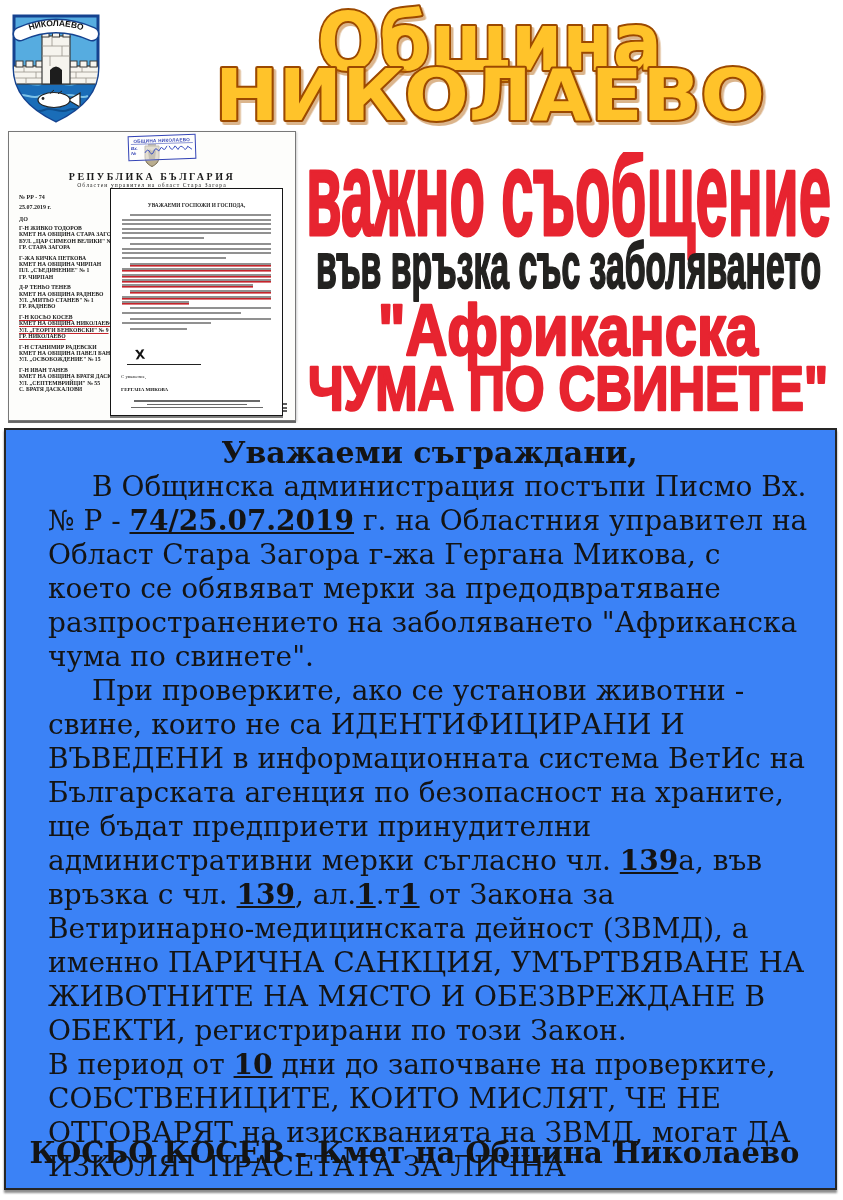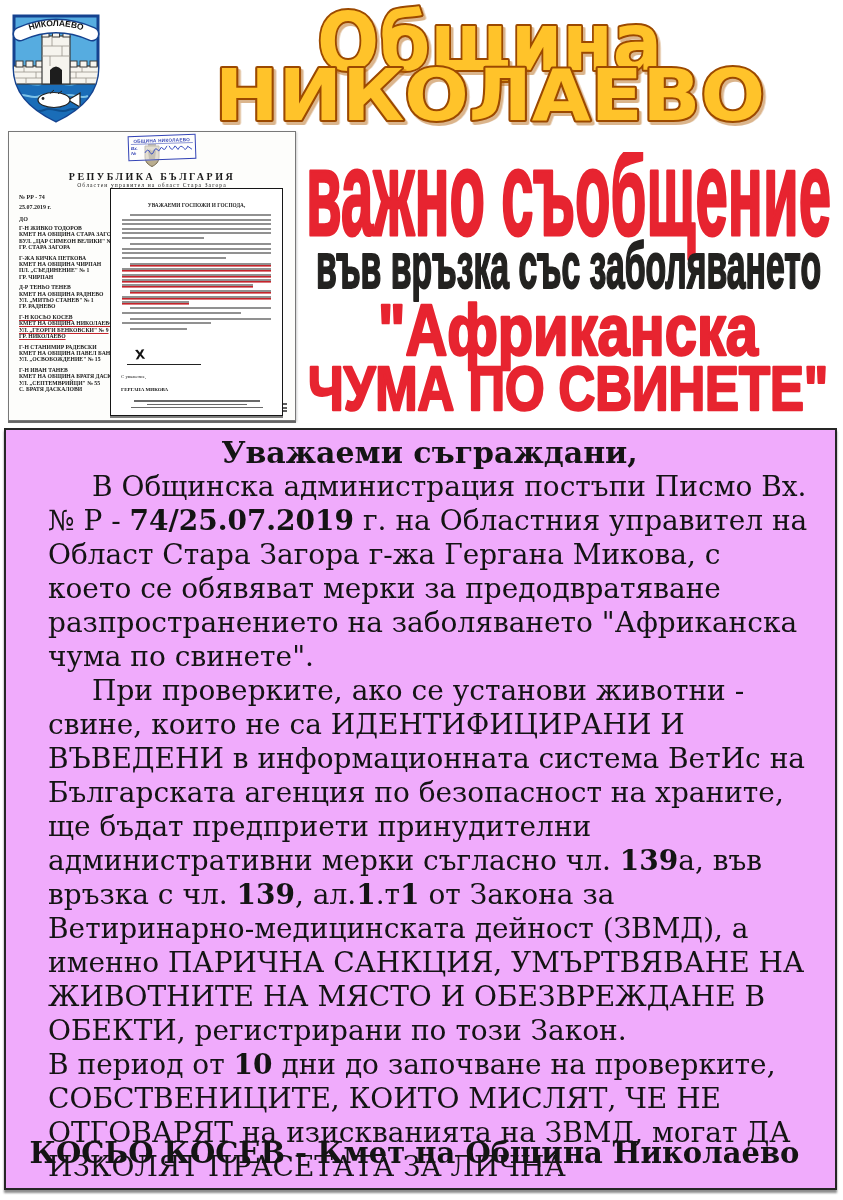--- a/index.html
+++ b/index.html
@@ -71,27 +71,27 @@
   .lf-footer .bar{height:1.5px;margin:0 auto 1.7px auto;background:#6a6a6a;}
 
   
   #announce-svg{position:absolute;left:300px;top:152px;width:537px;height:270px;}
   .ann{font-family:"Liberation Sans",sans-serif;font-weight:bold;stroke-linejoin:round;}
   .ann.red{fill:var(--headline-red);stroke:var(--headline-red);}
   .ann.dark{fill:var(--headline-dark);stroke:var(--headline-dark);}
 
   
   #notice-box{position:absolute;left:4px;top:428px;width:833px;height:762px;
-    background:#f0abfc;border:2px solid #262626;box-shadow:0 3px 2px rgba(0,0,0,.45);
+    background:#3b82f6;border:2px solid #262626;box-shadow:0 3px 2px rgba(0,0,0,.45);
     padding:6px 24px 0 42px;overflow:hidden;
     font-family:"DejaVu Serif",serif;font-size:28px;line-height:34px;color:var(--ink);}
   .notice-heading{text-align:center;font-weight:bold;font-size:30px;}
   .bpara{text-indent:0;}
   .bpara.indent{text-indent:44px;}
-  .bpara b{font-weight:bold;}
+  .bpara b{font-weight:bold;text-decoration:underline;}
   .notice-signature{position:absolute;left:0;right:12px;bottom:18px;text-align:center;
     font-weight:bold;font-size:29px;}
 </style>
 </head>
 <body>
 
 <svg id="crest" viewBox="0 0 100 118">
   <defs>
     <clipPath id="shieldClip">
       <path d="M8,8 L92,8 L92,60 C92,86 73,102 50,113 C27,102 8,86 8,60 Z"></path>

